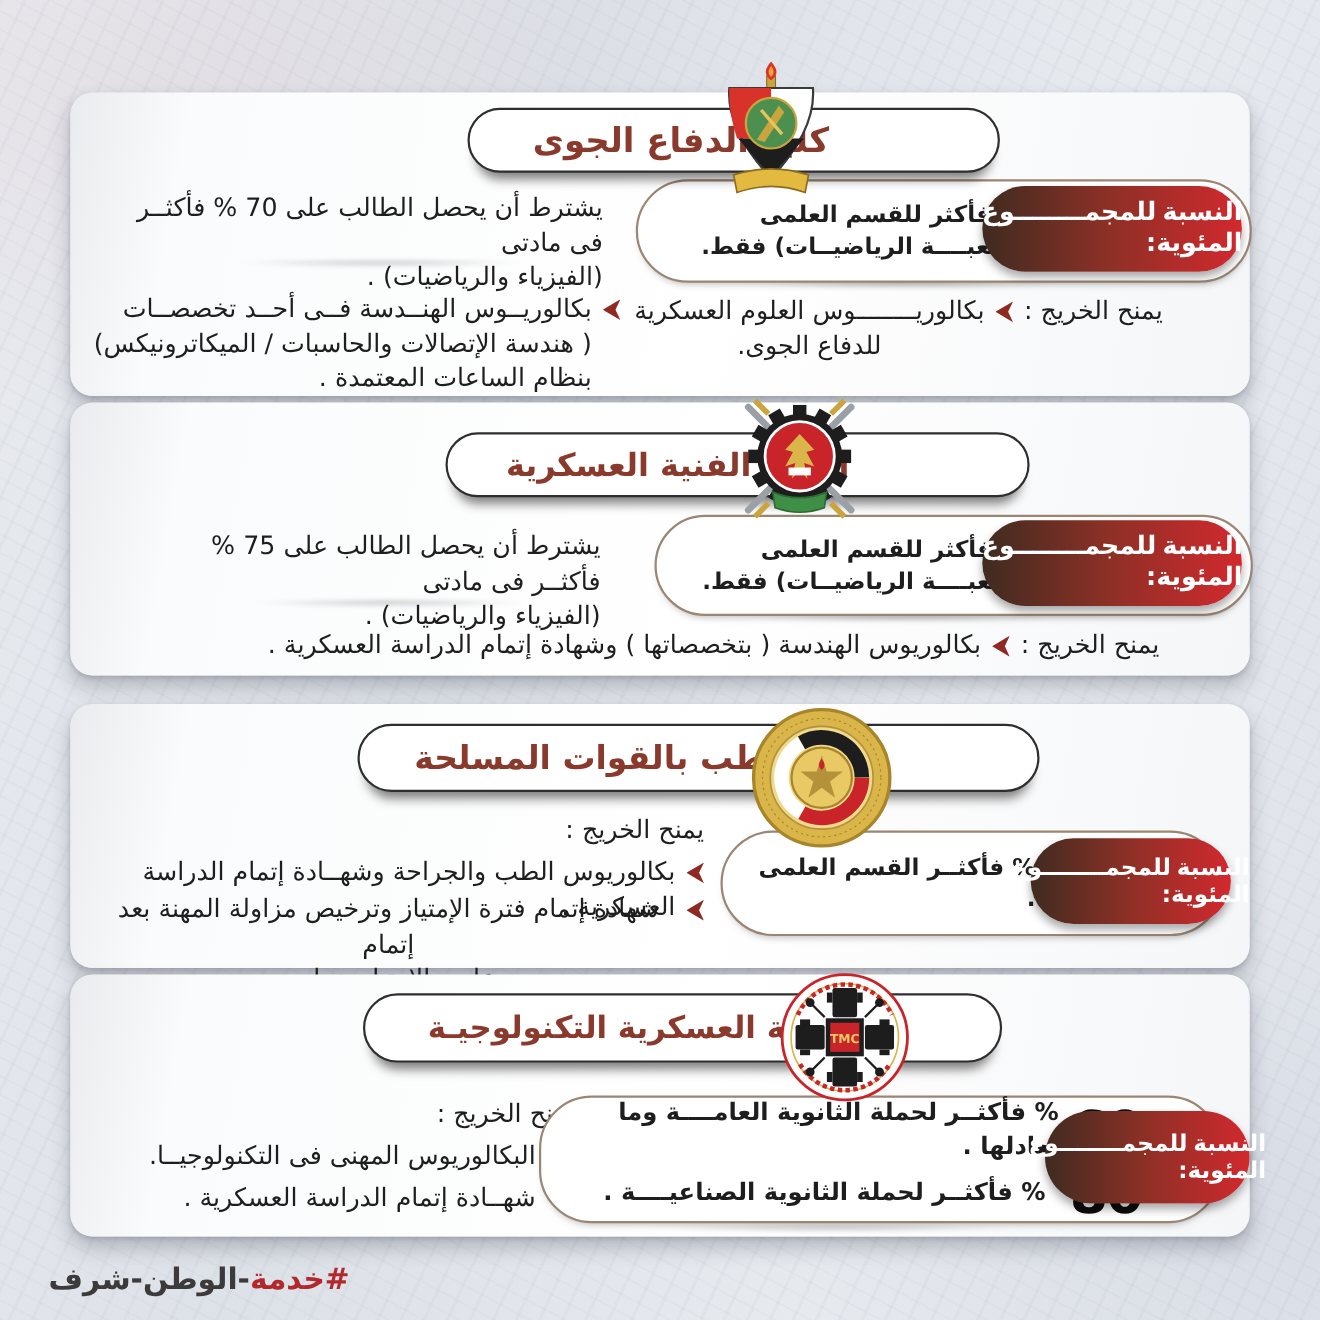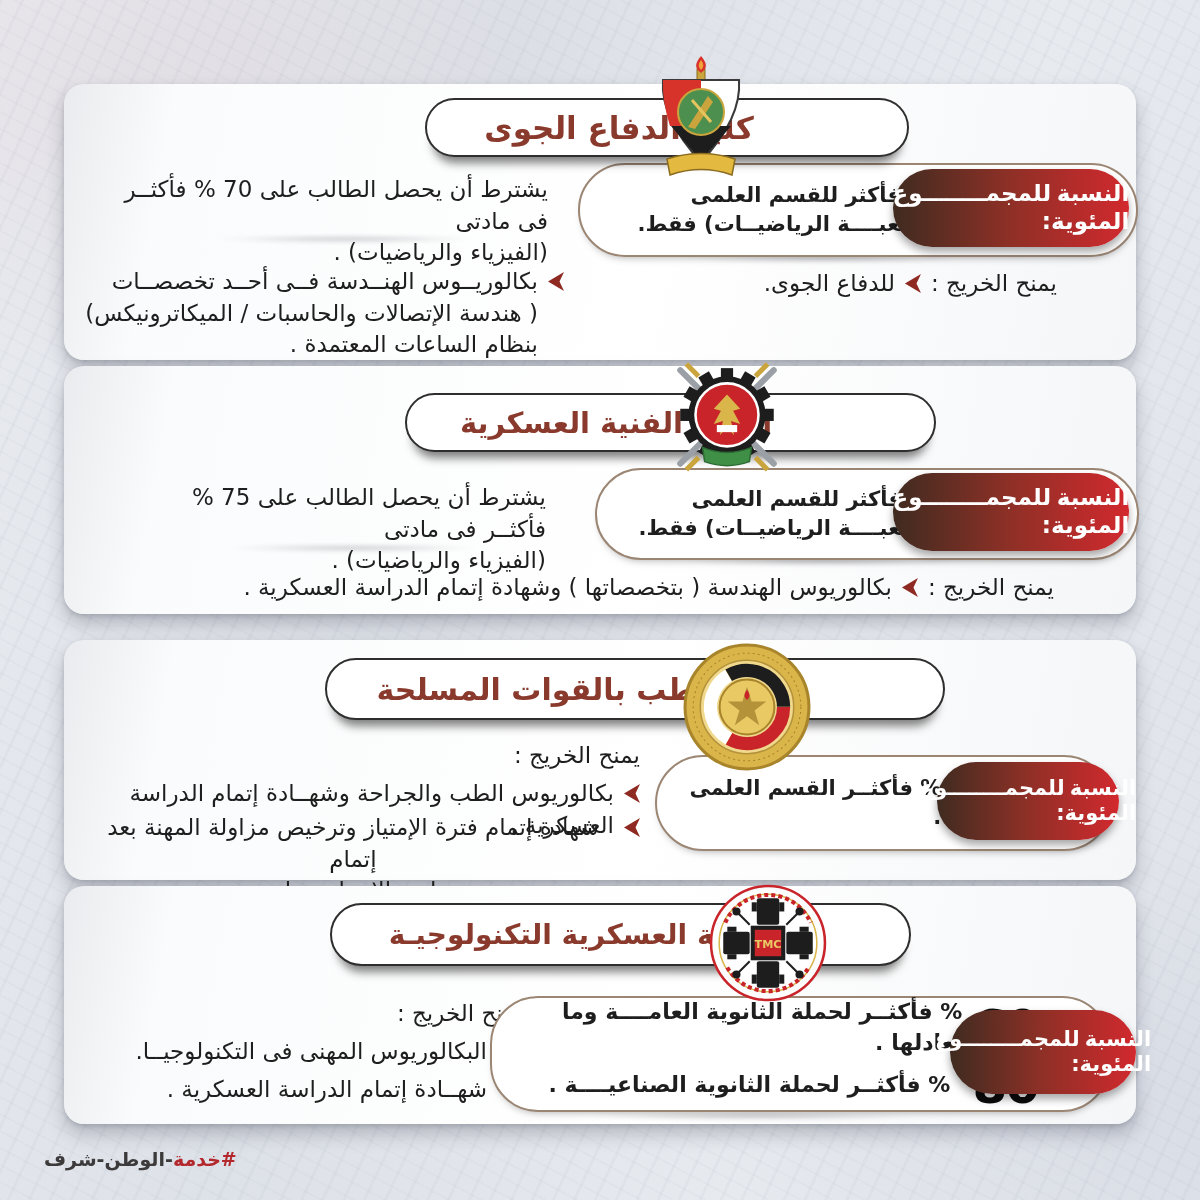--- a/index.html
+++ b/index.html
@@ -29,21 +29,21 @@
   .body{font-size:23px;font-weight:normal;color:#1e1e1e;line-height:1.38;}
   .blk{display:block;}
   .tcenter{text-align:center;}
   .tright{text-align:right;}
   .row{position:absolute;display:flex;align-items:flex-start;direction:rtl;gap:10px;}
   .arrow{width:16px;height:19px;background:#8e2a22;flex:none;margin-top:6px;
     clip-path:polygon(100% 0%,0% 50%,100% 100%,72% 50%);}
   .lbl{white-space:nowrap;}
   .curl{position:absolute;height:9px;border-radius:50%;opacity:.5;filter:blur(2px);z-index:0;
     background:radial-gradient(ellipse 50% 100% at 50% 0%, rgba(25,25,35,.55), transparent 70%);}
-  .hashtag{position:absolute;left:44px;top:1148px;font-size:19px;font-weight:bold;direction:rtl;}
+  .hashtag{position:absolute;left:44px;top:1148px;font-size:27px;font-weight:bold;direction:rtl;}
   .hash-red{color:#b3282d;}
   .hash-dark{color:#3c3a3a;}
 </style>
 </head>
 <body>
 
 <div class="canvas">
 
   <section class="card" style="top:84px;height:276px;">
     <div class="pill" style="left:361px;top:14px;width:352px;height:55px;font-size:31px;padding:0 112px 0 16px;">
@@ -81,20 +81,21 @@
       <span class="blk">(الفيزياء والرياضيات) .</span>
     </div>
 
     <div class="curl" style="left:85px;top:153px;width:395px;"></div>
     <div class="curl" style="left:545px;top:172px;width:430px;"></div>
 
     <div class="row" style="top:184px;right:79px;">
       <span class="body lbl">يمنح الخريج :</span>
       <span class="arrow"></span>
       <span class="body tcenter">
+        <span class="blk">بكالوريــــــــوس العلوم العسكرية</span>
         <span class="blk">للدفاع الجوى.</span>
       </span>
     </div>
 
     <div class="row" style="top:182px;right:572px;justify-content:flex-end;">
       <span class="arrow"></span>
       <span class="body tright">
         <span class="blk">بكالوريــوس الهنــدسة فــى أحــد تخصصــات</span>
         <span class="blk">( هندسة الإتصالات والحاسبات / الميكاترونيكس)</span>
         <span class="blk">بنظام الساعات المعتمدة .</span>

